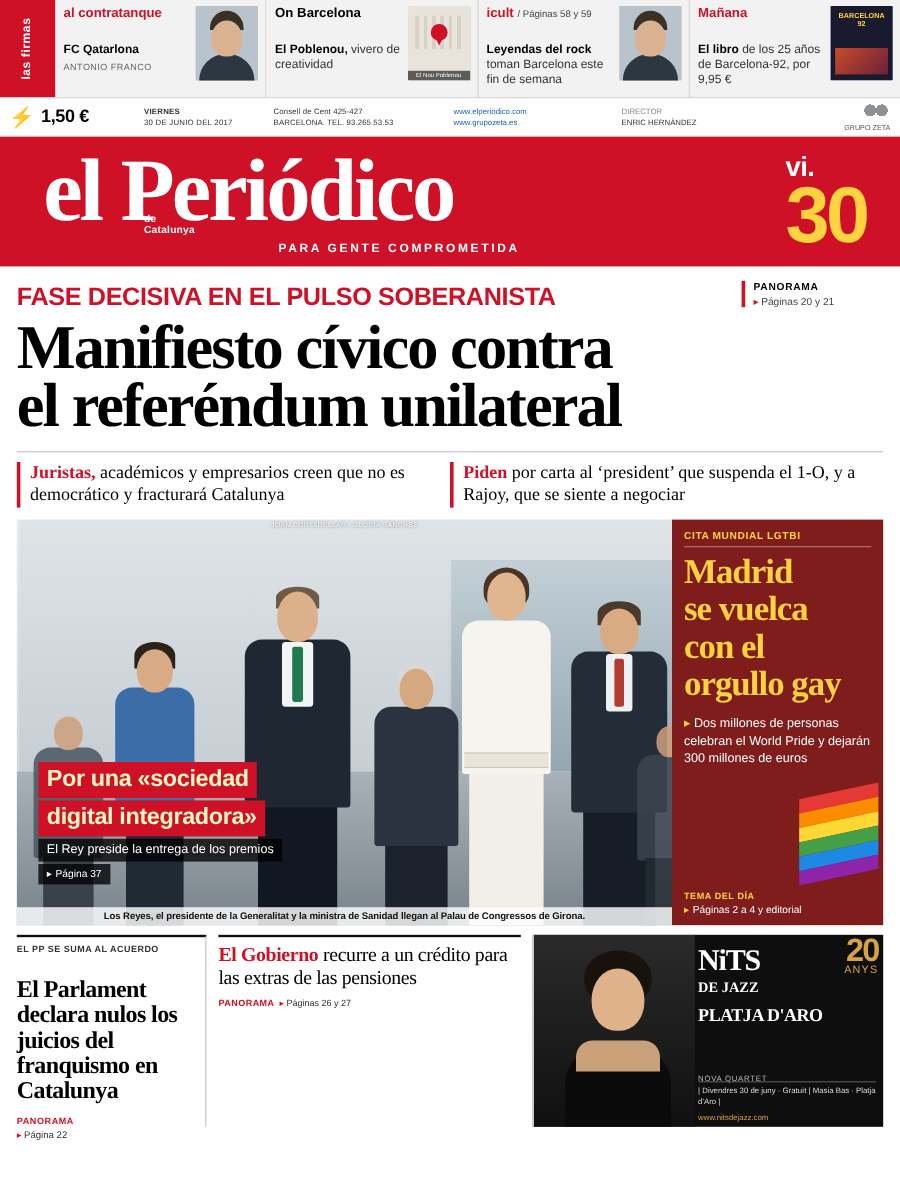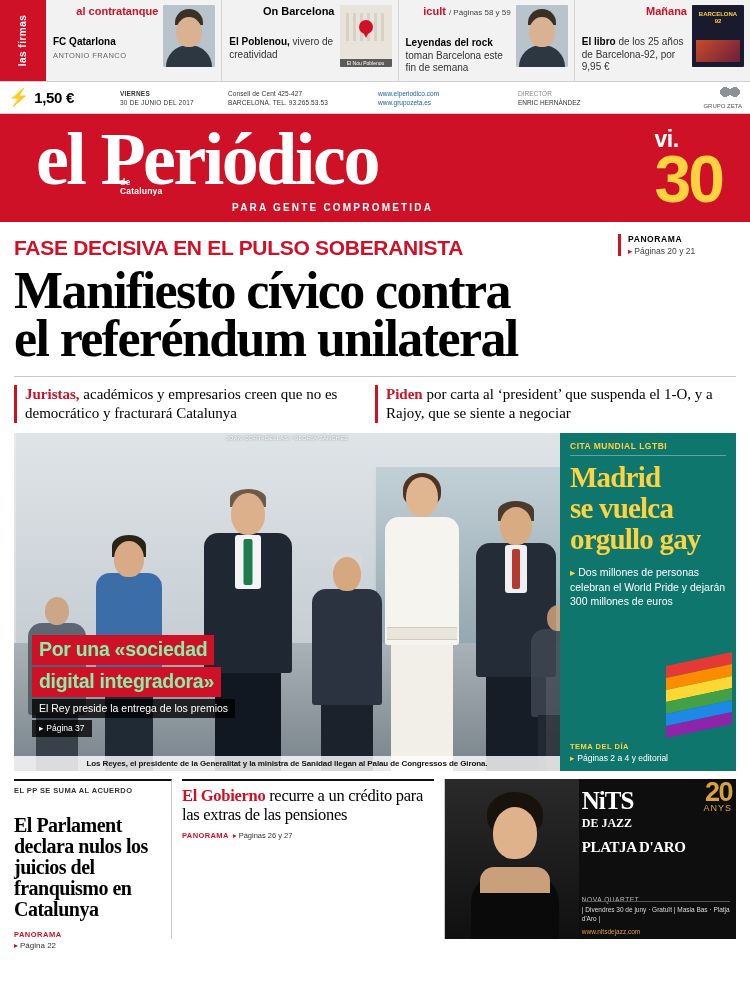--- a/index.html
+++ b/index.html
@@ -35,21 +35,20 @@
     display: flex;
     border-right: 1px solid #d5d5d5;
     padding: 5px 6px 5px 7px;
     min-width: 0;
     background:#f2f2f2;
   }
   .promo-text { flex:1 1 auto; min-width:0; }
   .promo-kicker {
     font-size: 11px; font-weight: bold; color:#000;
     line-height: 13px;
-    text-align: right;
   }
   .promo-kicker .hl { color:#ce1126; }
   .promo-sub {
     font-size: 10px; color:#333; line-height:12.5px; margin-top:18px;
   }
   .promo-sub b { color:#000; }
   .promo-byline { font-size:7.5px; color:#666; letter-spacing:.4px; margin-top:2px; }
   .promo-thumb {
     width: 52px; height: 62px; margin-left:5px; flex:0 0 auto;
     background:#b9c3cb; position:relative; overflow:hidden; border-radius:1px;
@@ -278,21 +277,21 @@
 
   .f-bg2 { left:512px; width:64px; height:184px; opacity:.85; }
   .f-bg2 .fig-head { top:18px; width:22px; height:26px; background:#cfa27c; }
   .f-bg2 .fig-torso { top:42px; width:54px; height:88px; background:#3d4651; }
   .f-bg2 .fig-legs { top:128px; width:40px; height:56px; background:#242b33; }
 
   .photo-overlay {
     position:absolute; left:18px; bottom:34px; z-index:8; width:272px;
   }
   .po-title {
-    display:block; background:#ce1126; color:#86efac; font-weight:bold;
+    display:block; background:#ce1126; color:#fef9c3; font-weight:bold;
     font-size:19.5px; line-height:25px; padding:2px 7px 3px 7px; letter-spacing:-.3px;
     margin-bottom:2px; width:max-content; max-width:268px;
   }
   .po-sub {
     display:block; background:rgba(0,0,0,.78); color:#fff; font-size:10.5px;
     line-height:15px; padding:2px 7px; width:max-content; max-width:268px;
   }
   .po-page {
     display:block; background:rgba(0,0,0,.78); color:#fff; font-size:8.5px;
     line-height:13px; padding:2px 7px; width:max-content; margin-top:2px;
@@ -300,21 +299,21 @@
   .po-page:before { content:"\25B8"; color:#fff; margin-right:3px; }
   .photo-caption {
     position:absolute; left:0; right:0; bottom:0; z-index:9;
     background:rgba(255,255,255,.82); color:#111;
     font-size:8px; font-weight:bold; text-align:center; padding:3px 6px;
     letter-spacing:-.1px;
   }
 
   
   .side-col {
-    width:176px; height:338px; background:#0f766e; color:#fff;
+    width:176px; height:338px; background:#7f1d1d; color:#fff;
     padding:8px 10px; position:relative; overflow:hidden;
   }
   .side-kicker {
     font-size:8.5px; font-weight:bold; letter-spacing:.5px; color:#ffd23f;
     border-bottom:1px solid rgba(255,255,255,.35); padding-bottom:4px;
   }
   .side-head {
     font-family:"Liberation Serif", serif; font-weight:bold;
     font-size:29px; line-height:31px; color:#ffd23f; margin-top:6px;
     letter-spacing:-.8px;
@@ -626,20 +625,21 @@
       </div>
 
       <div class="photo-caption">Los Reyes, el presidente de la Generalitat y la ministra de Sanidad llegan al Palau de Congressos de Girona.</div>
     </div>
 
     <div class="side-col">
       <div class="side-kicker">CITA MUNDIAL LGTBI</div>
       <div class="side-head">
         <div>Madrid</div>
         <div>se vuelca</div>
+        <div>con el</div>
         <div>orgullo gay</div>
       </div>
       <div class="side-body">Dos millones de personas celebran el World Pride y dejarán 300 millones de euros</div>
       <div class="flag-art">
         <div class="fl"></div>
           <div class="fl"></div>
           <div class="fl"></div>
         <div class="fl"></div>
           <div class="fl"></div>
           <div class="fl"></div>

